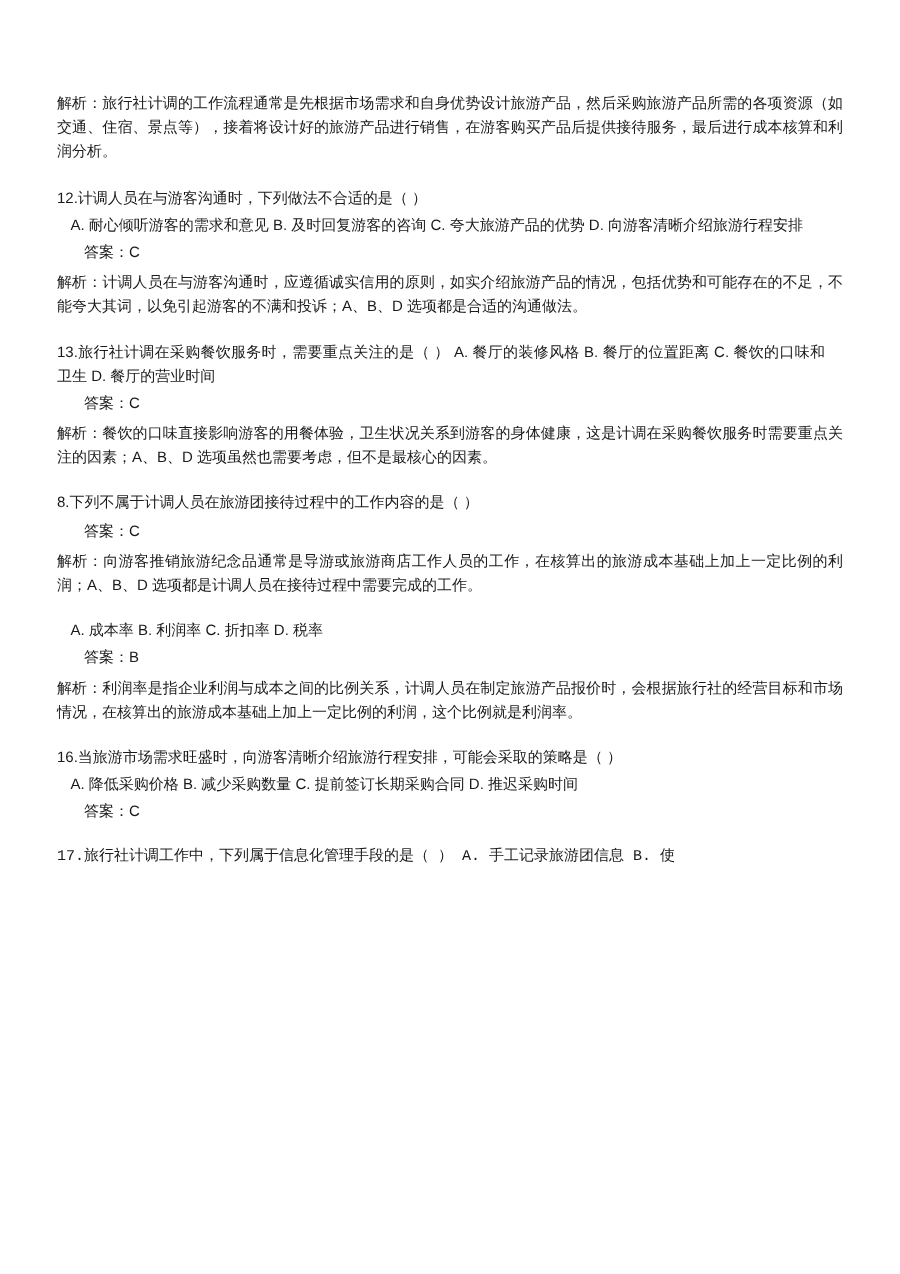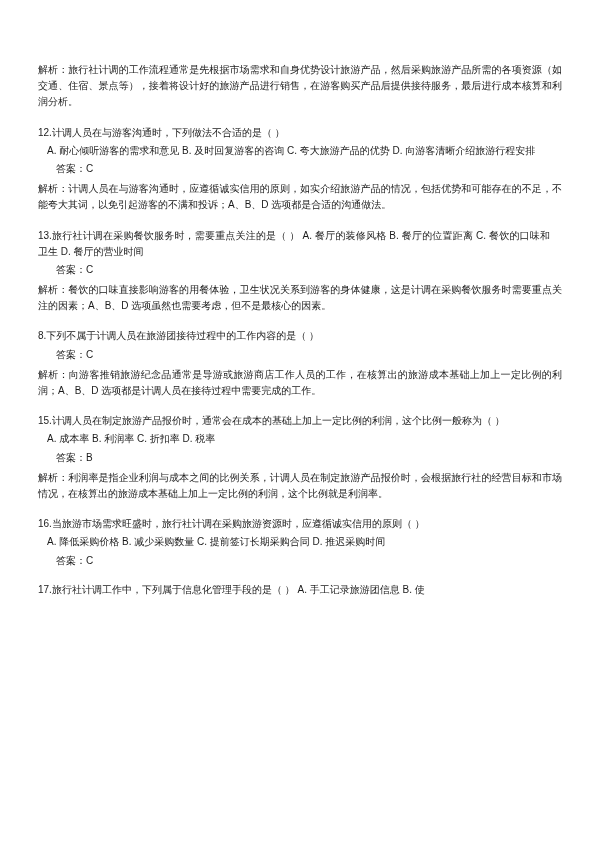--- a/index.html
+++ b/index.html
@@ -50,20 +50,21 @@
   }
   .answer {
     margin: 0 0 4px 0;
     padding-left: 18px;
   }
   .block {
     margin-bottom: 13px;
   }
   .last {
     margin-bottom: 0;
+    font-family: Liberation Mono, monospace;
   }
 </style>
 </head>
 <body>
 
 <div class="page">
   <div class="doc">
 
     <p class="explain">解析：旅行社计调的工作流程通常是先根据市场需求和自身优势设计旅游产品，然后采购旅游产品所需的各项资源（如交通、住宿、景点等），接着将设计好的旅游产品进行销售，在游客购买产品后提供接待服务，最后进行成本核算和利润分析。</p>
 
@@ -80,28 +81,27 @@
       <p class="explain">解析：餐饮的口味直接影响游客的用餐体验，卫生状况关系到游客的身体健康，这是计调在采购餐饮服务时需要重点关注的因素；A、B、D 选项虽然也需要考虑，但不是最核心的因素。</p>
     </div>
 
     <div class="block">
       <p class="qtext"><span>8.</span><span>下列不属于计调人员在旅游团接待过程中的工作内容的是（ ）</span></p>
       <p class="answer"><span>答案：</span><span>C</span></p>
       <p class="explain">解析：向游客推销旅游纪念品通常是导游或旅游商店工作人员的工作，在核算出的旅游成本基础上加上一定比例的利润；A、B、D 选项都是计调人员在接待过程中需要完成的工作。</p>
     </div>
 
     <div class="block">
-      <p class="qtext"><span>15.</span><span>计调人员在制定旅游产品报价时，通常会在成本的基础上加上一定比例的利润，这个比例一般称为（ ）</span></p>
       <p class="opts">A. 成本率 B. 利润率 C. 折扣率 D. 税率</p>
       <p class="answer"><span>答案：</span><span>B</span></p>
       <p class="explain">解析：利润率是指企业利润与成本之间的比例关系，计调人员在制定旅游产品报价时，会根据旅行社的经营目标和市场情况，在核算出的旅游成本基础上加上一定比例的利润，这个比例就是利润率。</p>
     </div>
 
     <div class="block">
-      <p class="qtext"><span>16.</span><span>当旅游市场需求旺盛时，旅行社计调在采购旅游资源时，应遵循诚实信用的原则（ ）</span></p>
+      <p class="qtext"><span>16.</span><span>当旅游市场需求旺盛时，向游客清晰介绍旅游行程安排，可能会采取的策略是（ ）</span></p>
       <p class="opts">A. 降低采购价格 B. 减少采购数量 C. 提前签订长期采购合同 D. 推迟采购时间</p>
       <p class="answer"><span>答案：</span><span>C</span></p>
     </div>
 
     <div class="block last">
       <p class="qtext"><span>17.</span><span>旅行社计调工作中，下列属于信息化管理手段的是（ ） A. 手工记录旅游团信息 B. 使</span></p>
     </div>
 
   </div>
 </div>

